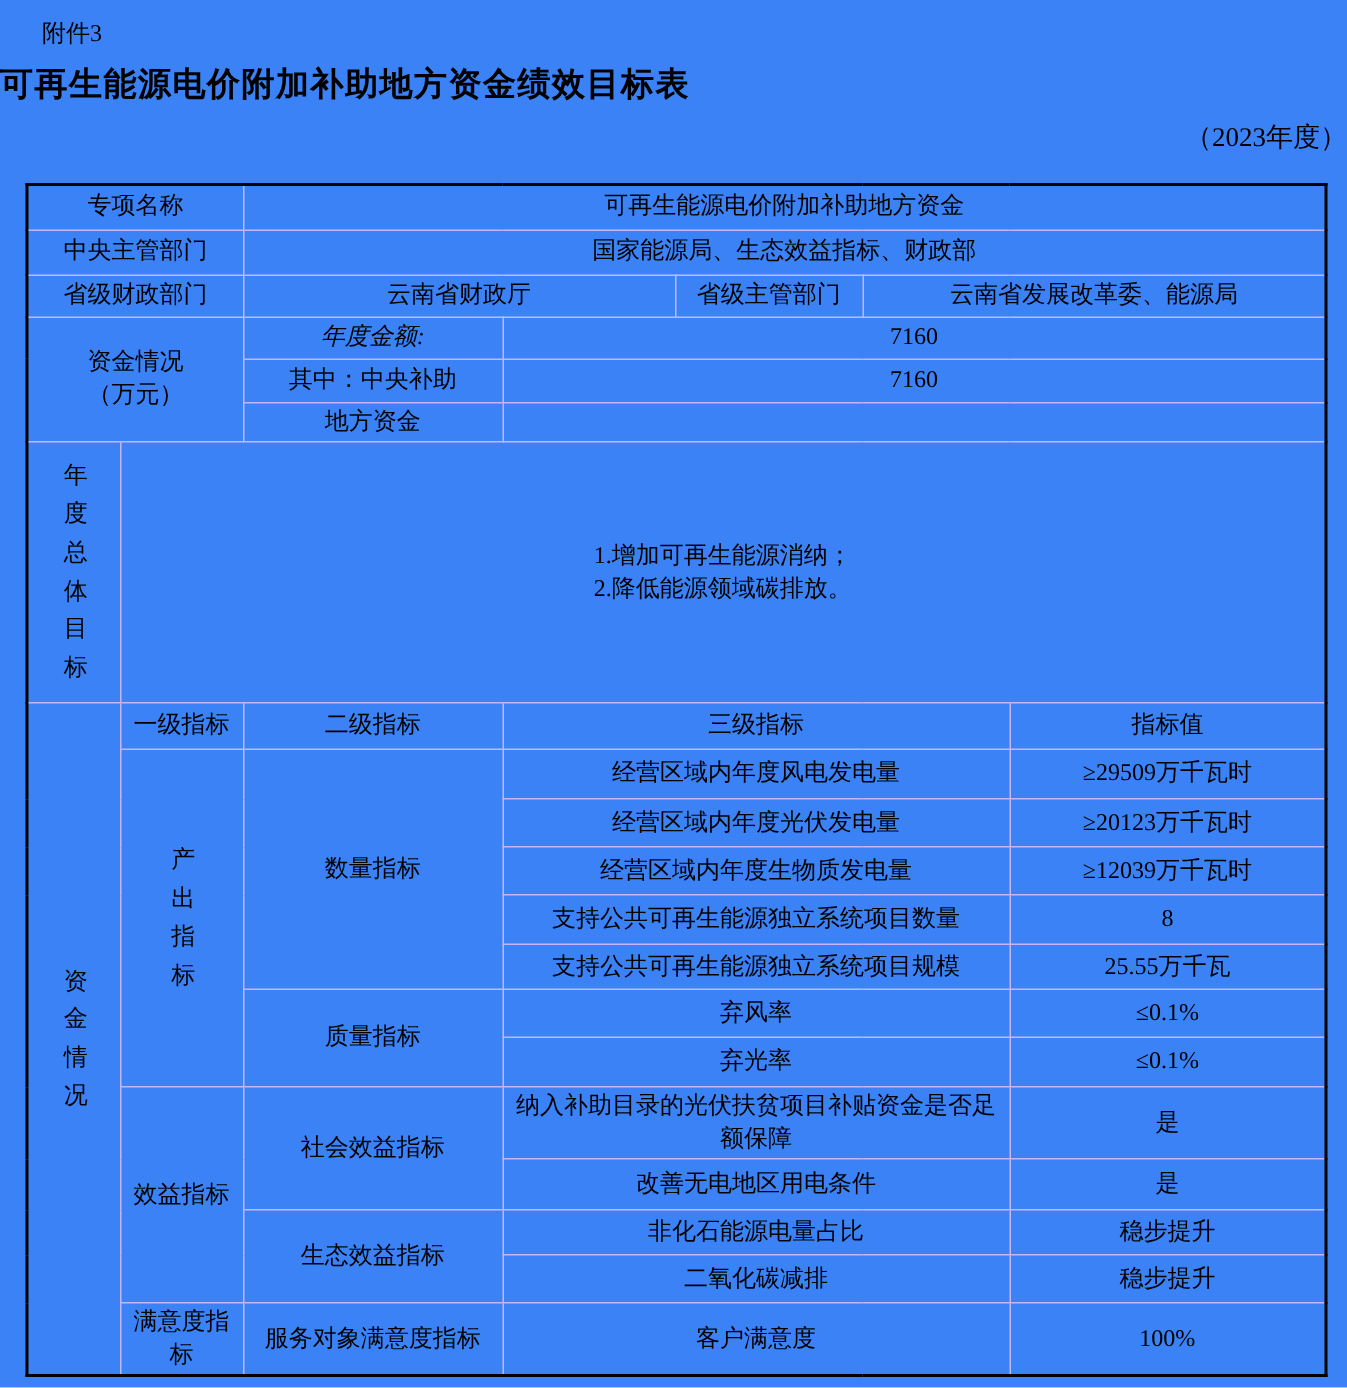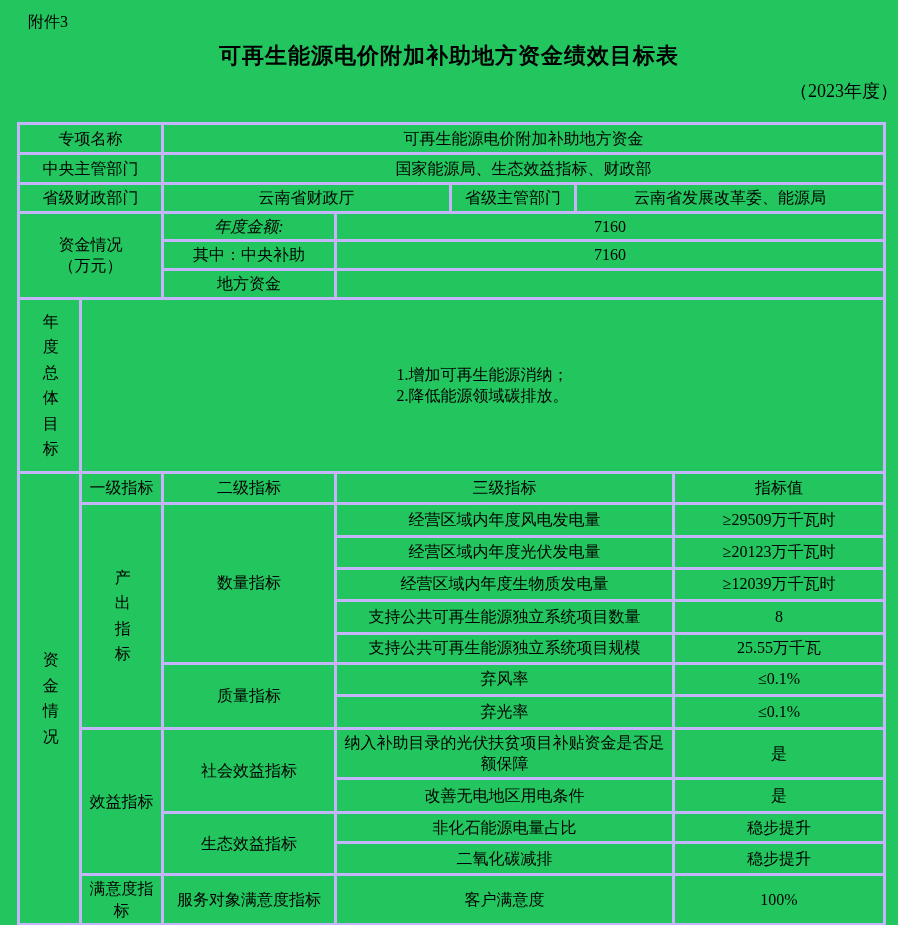--- a/index.html
+++ b/index.html
@@ -1,36 +1,35 @@
 <!DOCTYPE html>
 <html><head>
 <meta charset="utf-8">
 <style>
   html, body { margin: 0; padding: 0; background: #ffffff; }
   .page {
     position: relative;
     width: 898px;
     height: 925px;
-    background: #22c55e;
+    background: #3b82f6;
     color: #000000;
     font-family: "Liberation Serif", serif;
     overflow: hidden;
   }
   .attachment {
     position: absolute;
     left: 28px;
     top: 12px;
     font-size: 16px;
   }
   .title {
     position: absolute;
     left: 0;
     top: 41px;
     width: 100%;
-    text-align: center;
     font-size: 22px;
     font-weight: bold;
     letter-spacing: 1px;
   }
   .subtitle {
     position: absolute;
     left: 0;
     top: 79px;
     width: 100%;
     text-align: right;
@@ -38,21 +37,21 @@
   }
   table.doc {
     position: absolute;
     left: 17px;
     top: 122px;
     border-collapse: collapse;
     table-layout: fixed;
     border: 2px solid #000000;
   }
   table.doc td {
-    border: 3px solid #c4b5fd;
+    border: 1px solid #c4b5fd;
     text-align: center;
     vertical-align: middle;
     font-size: 16px;
     line-height: 1.35;
     padding: 2px 5px;
     overflow: hidden;
   }
   td.tl { text-align: left; padding-left: 9px; font-style: italic; }
   td.trr { text-align: right; padding-right: 3px; }
   .pre { white-space: pre-line; }

